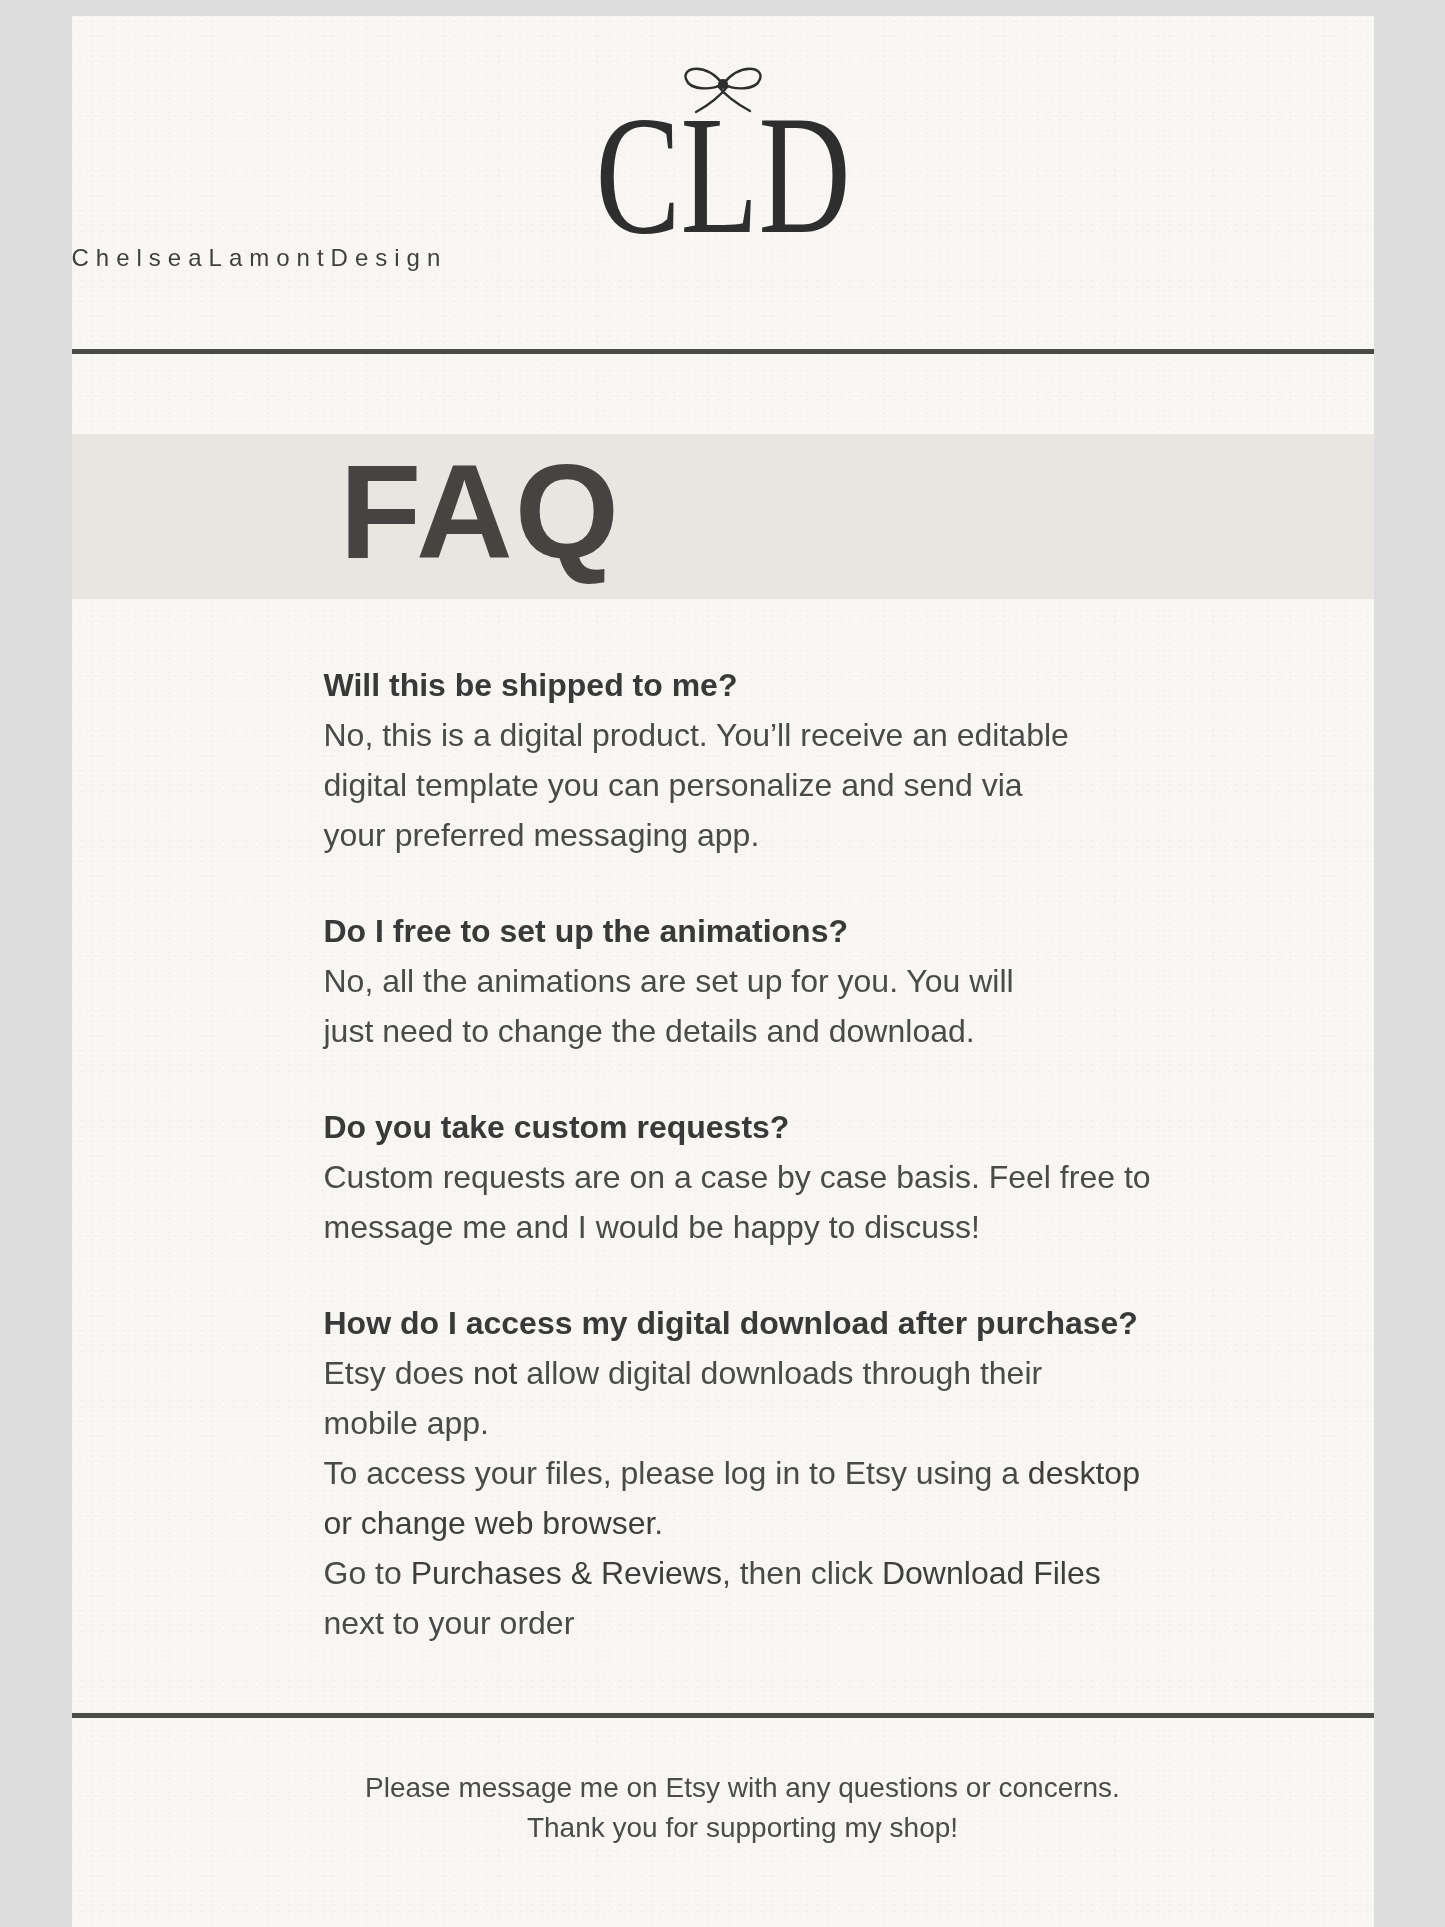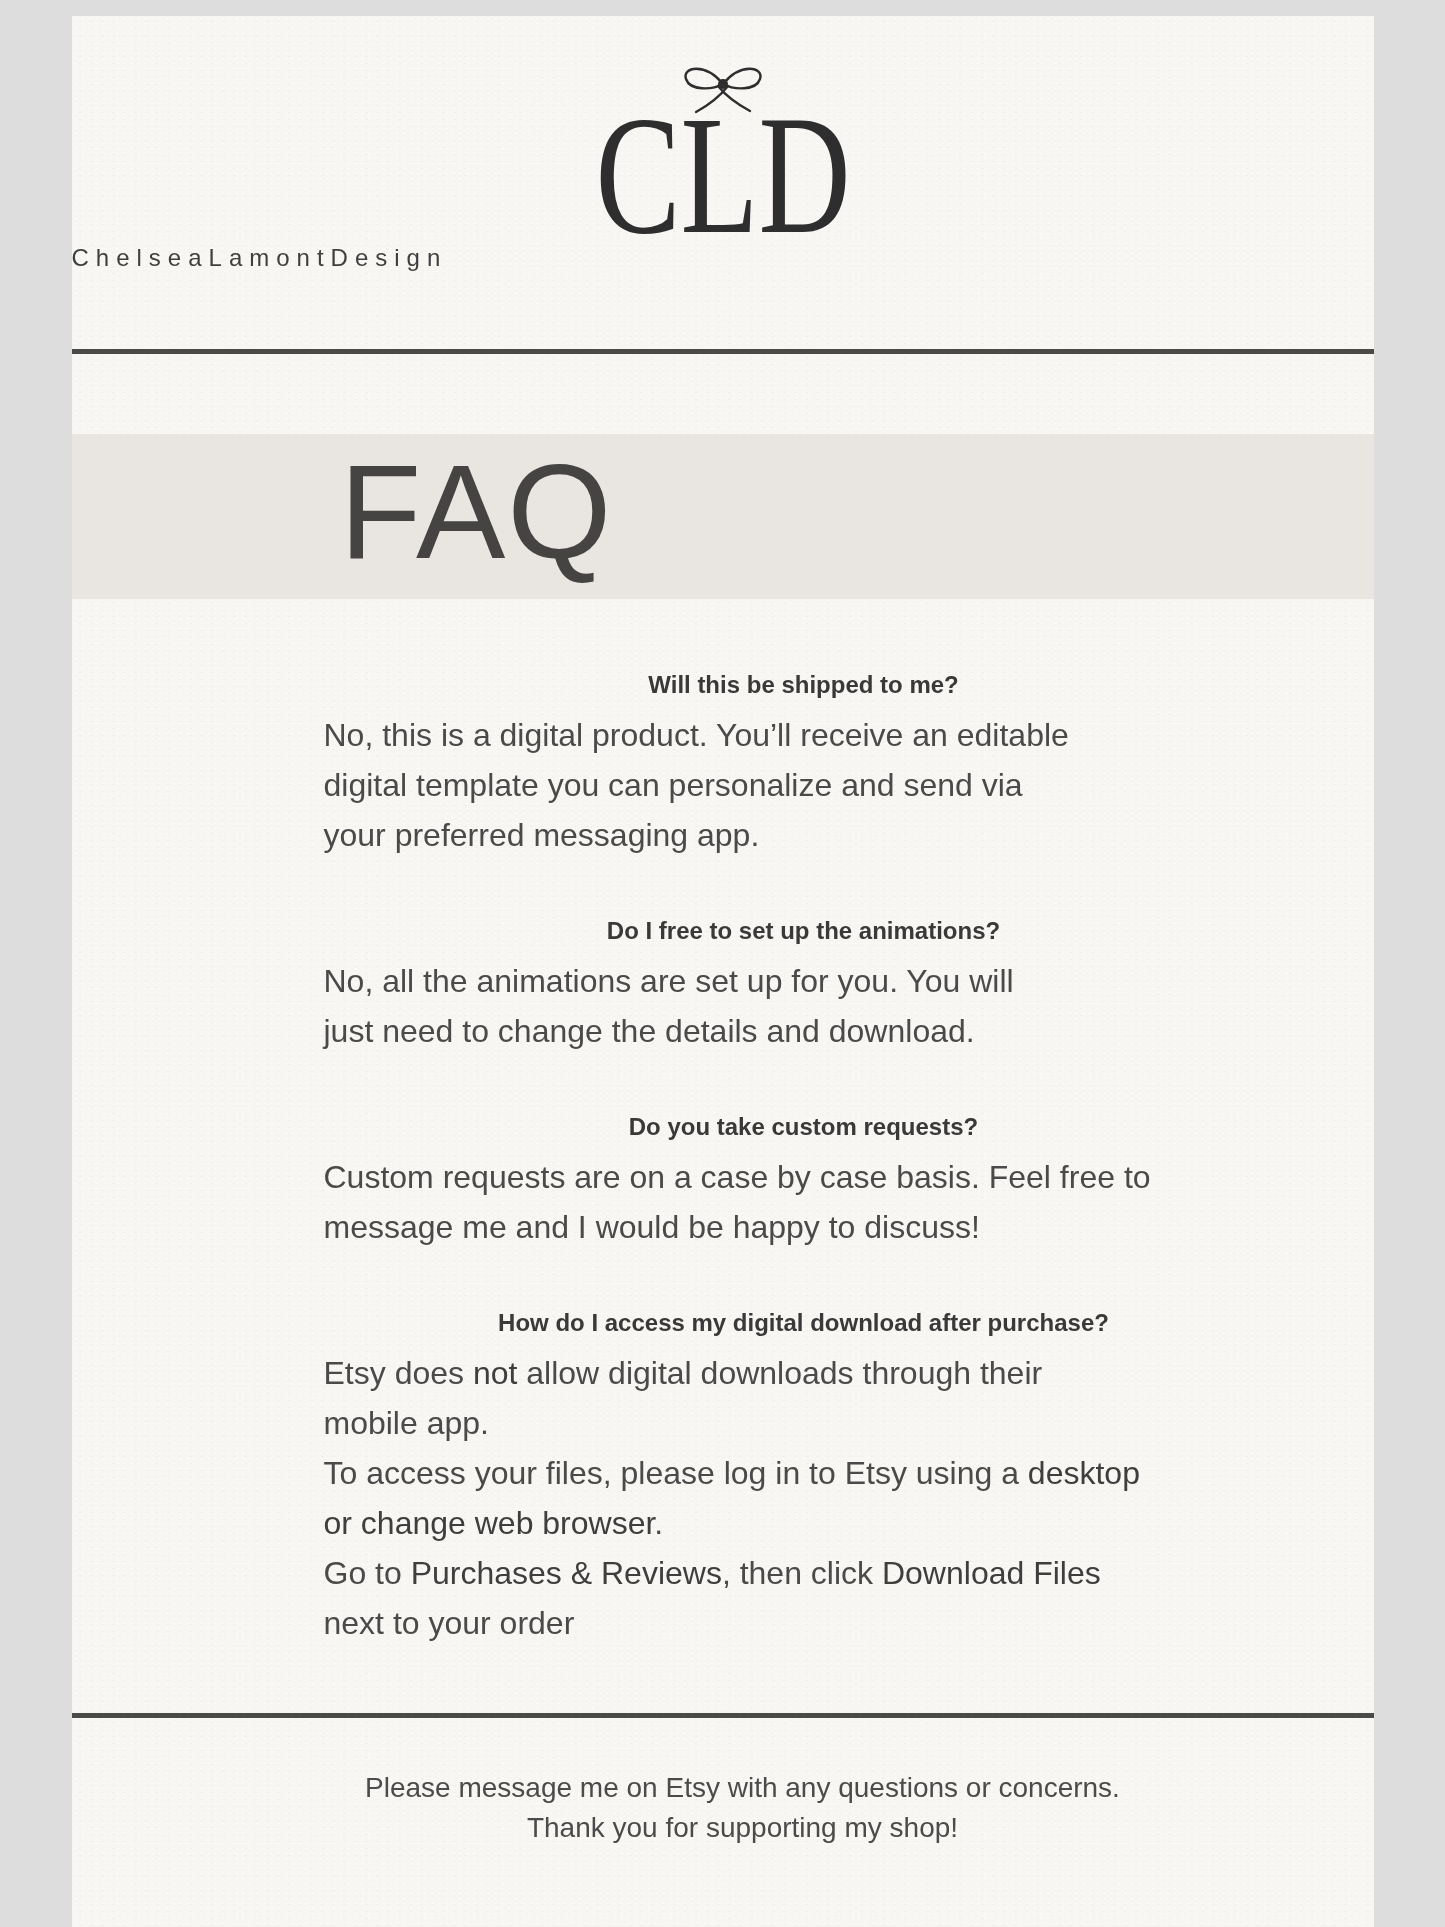--- a/index.html
+++ b/index.html
@@ -66,41 +66,40 @@
     left: 0;
     width: 100%;
     height: 165px;
     background: #e9e6e1;
   }
   .faq-title {
     position: absolute;
     left: 268px;
     top: 11px;
     font-size: 134px;
-    font-weight: 400;
+    font-weight: 700;
     line-height: 1;
     letter-spacing: 2px;
     color: #454442;
   }
 
   
   .content {
     position: absolute;
     top: 644px;
     left: 252px;
     right: 90px;
     color: #4a4a4a;
   }
   .faq-item { margin-bottom: 46px; }
   .faq-question {
-    font-size: 24px;
+    font-size: 32px;
     font-weight: 700;
     line-height: 50px;
     color: #3a3939;
-    text-align: center;
   }
   .faq-line {
     font-size: 32px;
     font-weight: 400;
     line-height: 50px;
     color: #4a4a4a;
   }
   .faq-line .b { font-weight: 400; color: #3f3e3e; }
 
   

